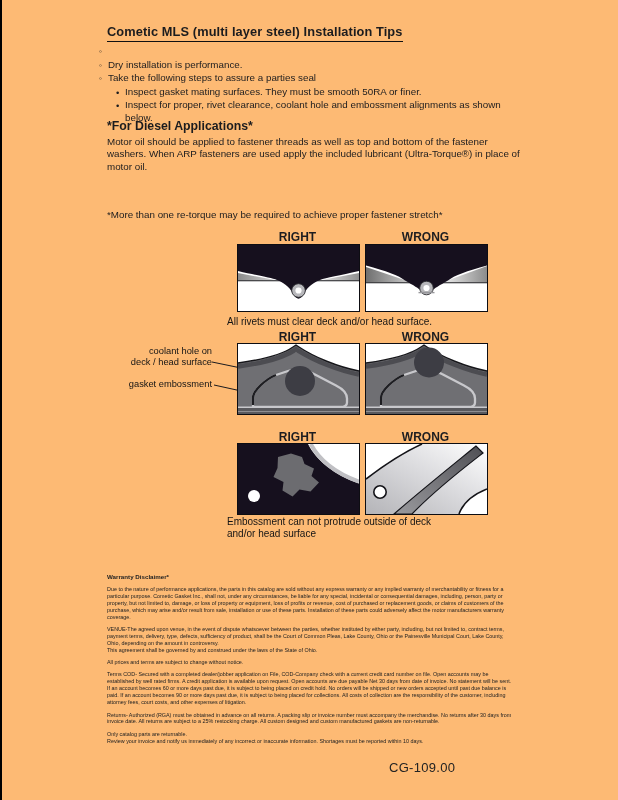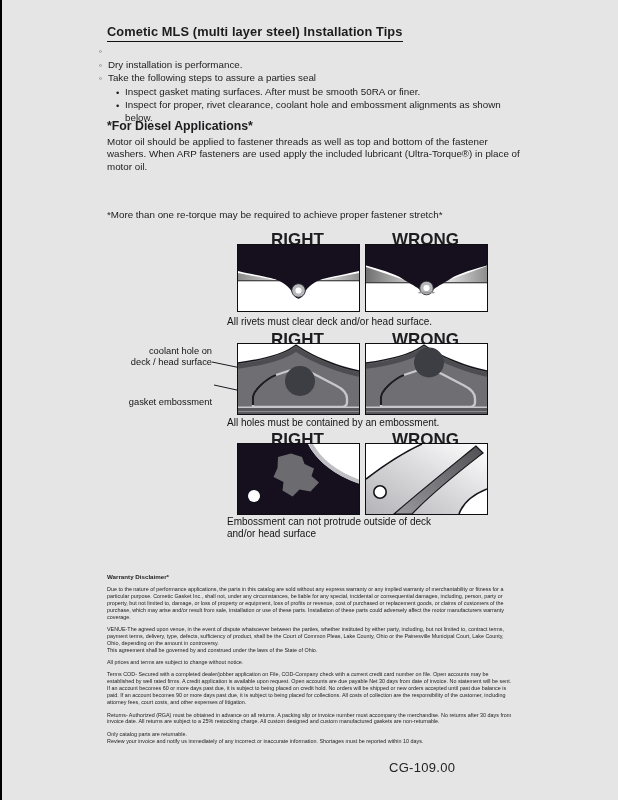--- a/index.html
+++ b/index.html
@@ -1,29 +1,29 @@
 <!DOCTYPE html>
 <html><head>
 <meta charset="utf-8">
 <style>
   html,body{margin:0;padding:0;background:#ffffff;}
-  .page{position:relative;width:618px;height:800px;background:#e5e5e5;overflow:hidden;
+  .page{position:relative;width:618px;height:800px;background:#fdba74;overflow:hidden;
         font-family:"Liberation Sans",sans-serif;color:#1c1c1e;}
   .abs{position:absolute;}
   .left-rule{left:0;top:0;width:2px;height:800px;background:#000;}
   .title{left:107px;top:24px;font-size:12.8px;font-weight:bold;letter-spacing:0.1px;
          border-bottom:1.7px solid #111;padding-bottom:2px;}
   .tips{left:99px;top:45px;width:424px;font-size:9.8px;line-height:12.9px;}
   .bullet-row{display:flex;}
   .bullet-row .marker{width:9px;flex:0 0 9px;font-size:8px;line-height:13.5px;}
   .bullet-row.sub{padding-left:17px;}
   .bullet-row.sub .marker{font-size:9.5px;}
   .diesel-heading{left:107px;top:119px;font-size:12.3px;font-weight:bold;}
   .body-par{font-size:9.8px;line-height:12.4px;width:416px;left:107px;}
-  .fig-label{width:121px;text-align:center;font-size:17px;font-weight:bold;color:#1d1d20;}
+  .fig-label{width:121px;text-align:center;font-size:12px;font-weight:bold;color:#1d1d20;}
   .panel{width:121px;height:70px;border:1.9px solid #0d0d12;background:#fff;}
   .panel svg{display:block;}
   .panel1{height:66px;}
   .caption{left:227px;font-size:10px;line-height:12px;color:#141414;}
   .pre{white-space:pre-line;}
   .anno{width:132px;left:80px;text-align:right;font-size:9.3px;line-height:11px;color:#141414;}
   .disclaimer{left:107px;top:574px;width:407px;font-size:5.4px;line-height:6.9px;color:#222;}
   .disclaimer h3{font-size:6.2px;margin:0 0 5px 0;}
   .disclaimer p{margin:0 0 5.5px 0;}
   .page-number{left:389px;top:760px;font-size:13px;letter-spacing:0.3px;color:#232323;text-align:right;}
@@ -43,21 +43,21 @@
     <div class="bullet-row">
       <span class="marker">◦</span>
       <span>Dry installation is performance.</span>
     </div>
     <div class="bullet-row">
       <span class="marker">◦</span>
       <span>Take the following steps to assure a parties seal</span>
     </div>
     <div class="bullet-row sub">
       <span class="marker">•</span>
-      <span>Inspect gasket mating surfaces.  After must be smooth 50RA or finer.</span>
+      <span>Inspect gasket mating surfaces.  They must be smooth 50RA or finer.</span>
     </div>
     <div class="bullet-row sub">
       <span class="marker">•</span>
       <span>Inspect for proper, rivet clearance, coolant hole and embossment alignments as shown below.</span>
     </div>
   </div>
 
   <div class="abs diesel-heading">*For Diesel Applications*</div>
   <div class="abs body-par" style="top:136px;">Motor oil should be applied to fastener threads as well as top and bottom of the fastener washers. When ARP fasteners are used apply the included lubricant (Ultra-Torque®) in place of motor oil.</div>
   <div class="abs body-par" style="top:209px;">*More than one re-torque may be required to achieve proper fastener stretch*</div>
@@ -108,21 +108,21 @@
       <line x1="52.5" y1="47.6" x2="68.5" y2="47.6" stroke="#97979b" stroke-width="1.4"></line>
     </svg>
   </div>
   <div class="abs caption" style="top:316px;">All rivets must clear deck and/or head surface.</div>
 
   <div class="abs fig-label" style="left:237px;top:330px;">RIGHT</div>
   <div class="abs fig-label" style="left:365px;top:330px;">WRONG</div>
 
   <div class="abs anno pre" style="top:346px;">coolant hole on
 deck / head surface</div>
-  <div class="abs anno" style="top:379px;margin-top:18px;">gasket embossment</div>
+  <div class="abs anno" style="top:379px;">gasket embossment</div>
 
   <svg class="abs" style="left:130px;top:340px;" width="180" height="70" viewBox="0 0 180 70">
     <line x1="82" y1="22" x2="169" y2="40" stroke="#1a1a1e" stroke-width="1"></line>
     <line x1="84" y1="45" x2="134" y2="56" stroke="#1a1a1e" stroke-width="1"></line>
   </svg>
 
   <div class="abs panel" style="left:237px;top:343px;">
     <svg width="121" height="70" viewBox="0 0 121 70">
       <rect width="121" height="70" fill="#ffffff"></rect>
       <path d="M0,19 C22,16 42,12 55,3 L58,1 L61,3 C76,13 100,23 121,27 L121,70 L0,70 Z" fill="#6f6f73"></path>
@@ -143,21 +143,20 @@
       <path d="M0,22.5 C22,19.5 42,15.5 56,6.5 L58,5 L60,6.5 C76,16.5 100,26.5 121,30.5" fill="none" stroke="#4c4c51" stroke-width="4.5"></path>
       <path d="M0,19 C22,16 42,12 55,3 L58,1 L61,3 C76,13 100,23 121,27" fill="none" stroke="#17171b" stroke-width="1.4"></path>
       <path d="M15,63 L15,54 C15,46.5 28,35 38,31 L50,27 C58,24.5 68,25.5 76,30 L98,41.5 C106,45.5 109,49.5 109,54.5 L109,58.5 C109,61.5 106.5,63 102.5,63 Z" fill="none" stroke="#c8c8cc" stroke-width="2.3"></path>
       <path d="M15,61 L15,54 C15,46.5 28,35 38,31" fill="none" stroke="#1e1e22" stroke-width="2.3"></path>
       <rect x="0" y="63.5" width="121" height="6.5" fill="#59595d"></rect>
       <line x1="0" y1="63.3" x2="121" y2="63.3" stroke="#c8c8cc" stroke-width="1.5"></line>
       <line x1="0" y1="67.5" x2="121" y2="67.5" stroke="#8e8e92" stroke-width="1"></line>
       <circle cx="63" cy="18.5" r="15" fill="#3d3d44"></circle>
     </svg>
   </div>
-  <div class="abs caption" style="top:417px;">All holes must be contained by an embossment.</div>
 
   <div class="abs fig-label" style="left:237px;top:430px;">RIGHT</div>
   <div class="abs fig-label" style="left:365px;top:430px;">WRONG</div>
 
   <div class="abs panel" style="left:237px;top:443px;">
     <svg width="121" height="70" viewBox="0 0 121 70">
       <rect width="121" height="70" fill="#ffffff"></rect>
       <path d="M0,0 L70,0 C78,16 96,31 121,39.5 L121,70 L0,70 Z" fill="#16101e"></path>
       <path d="M72.8,0 C80.5,15 97,29.5 121,37.5" fill="none" stroke="#c0c0c4" stroke-width="4"></path>
       <path d="M40,13 L53,9.5 L64,13 L66.5,20 L76,24.5 L73.5,32 L81,38.5 L72.5,47.5 L61.5,45.5 L54.5,52.5 L44.5,46.5 L45.5,38 L35.5,33 L39.5,24 Z" fill="#6c6c70"></path>

